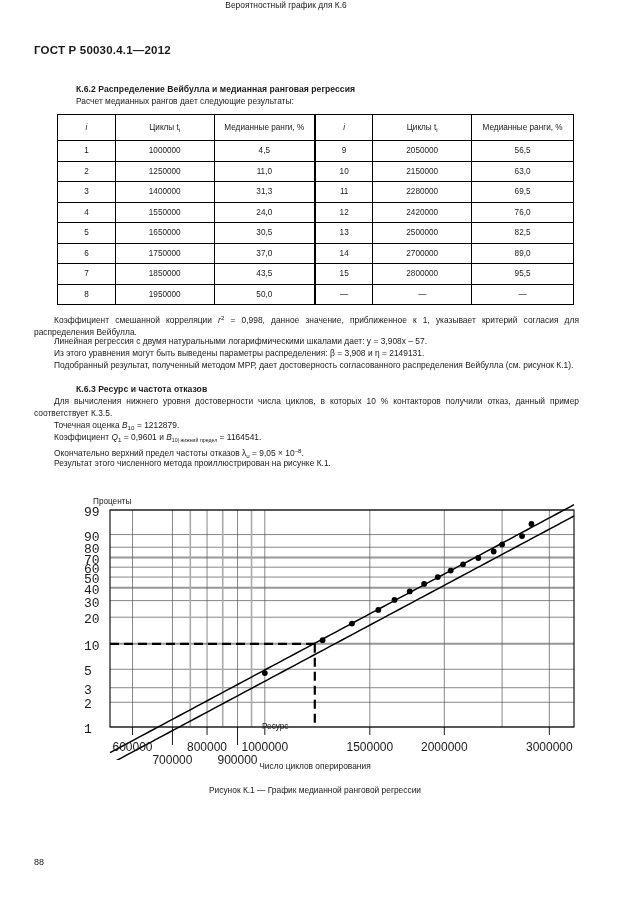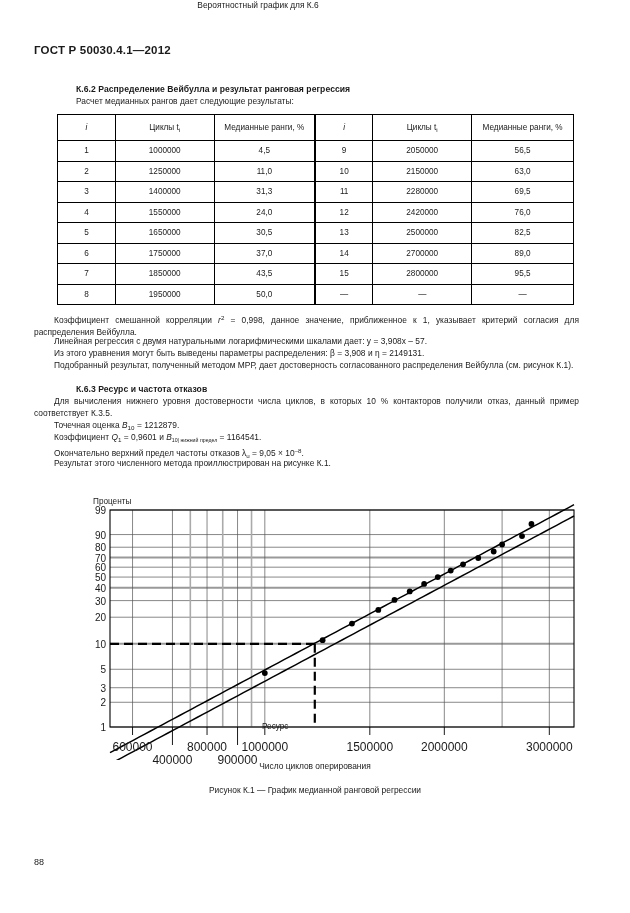--- a/index.html
+++ b/index.html
@@ -47,49 +47,49 @@
   table.data th{height:25px;}
   table.data col.c1{width:58px;}
   table.data col.c2{width:99px;}
   table.data col.c3{width:101px;}
   table.data col.c4{width:58px;}
   table.data col.c5{width:99px;}
   table.data col.c6{width:102px;}
   table.data .sep{border-left:2.4px double #000;}
   .fig-title{
     position:absolute;left:0;top:0;width:516px;text-align:center;
-    font-size:8.4px;line-height:11px;
+    font-size:8.4px;line-height:11px;padding-left:28px;
   }
   .plot-label-y{
     position:absolute;left:93px;top:497px;font-size:8.2px;
   }
   .axis-title-x{
     position:absolute;left:0;top:761px;width:630px;text-align:center;
     font-size:8.4px;
   }
   .fig-caption{
     position:absolute;left:0;top:785px;width:630px;text-align:center;
     font-size:8.4px;
   }
   .resurs-lbl{
     position:absolute;left:262px;top:722px;font-size:8.2px;
   }
-  .ylab{position:absolute;font-size:10px;text-align:right;width:22px;}
+  .ylab{position:absolute;font-size:13px;width:22px;font-family:Liberation Mono, monospace;}
   .xlab{position:absolute;font-size:12px;text-align:center;width:70px;}
 
   .page-num{position:absolute;left:34px;top:857px;font-size:9px;}
 </style>
 </head>
 <body>
 
 <div class="page">
 
   <div class="doc-header">ГОСТ Р 50030.4.1—2012</div>
 
-  <div class="sec-head" style="left:76px;top:84px;">К.6.2 Распределение Вейбулла и результат ранговая регрессия</div>
+  <div class="sec-head" style="left:76px;top:84px;">К.6.2 Распределение Вейбулла и медианная ранговая регрессия</div>
   <div class="para" style="left:76px;top:96px;width:500px;">Расчет медианных рангов дает следующие результаты:</div>
 
   <div class="tbl-wrap">
     <table class="data">
       <colgroup>
           <col class="c1">
           <col class="c2">
           <col class="c3">
           <col class="c4">
           <col class="c5">
@@ -269,21 +269,21 @@
       <line x1="172.4521294765338" x2="172.4521294765338" y1="227" y2="245" stroke="#000" stroke-width="0.9"></line>
       <line x1="207.03186366623075" x2="207.03186366623075" y1="227" y2="235" stroke="#000" stroke-width="0.9"></line>
       <line x1="237.5333508820944" x2="237.5333508820944" y1="227" y2="245" stroke="#000" stroke-width="0.9"></line>
       <line x1="264.8178609431983" x2="264.8178609431983" y1="227" y2="235" stroke="#000" stroke-width="0.9"></line>
       <line x1="369.8184558295439" x2="369.8184558295439" y1="227" y2="235" stroke="#000" stroke-width="0.9"></line>
       <line x1="444.31756350002576" x2="444.31756350002576" y1="227" y2="235" stroke="#000" stroke-width="0.9"></line>
       <line x1="549.3181583863714" x2="549.3181583863714" y1="227" y2="235" stroke="#000" stroke-width="0.9"></line>
     </svg>
 
   <div class="xlab" id="xl0" style="left: 97.5328px; top: 740px;">600000</div>
-  <div class="xlab" id="xl1" style="left: 137.452px; top: 753px;">400000</div>
+  <div class="xlab" id="xl1" style="left: 137.452px; top: 753px;">700000</div>
   <div class="xlab" id="xl2" style="left: 172.032px; top: 740px;">800000</div>
   <div class="xlab" id="xl3" style="left: 202.533px; top: 753px;">900000</div>
   <div class="xlab" id="xl4" style="left: 229.818px; top: 740px;">1000000</div>
   <div class="xlab" id="xl5" style="left: 334.818px; top: 740px;">1500000</div>
   <div class="xlab" id="xl6" style="left: 409.318px; top: 740px;">2000000</div>
   <div class="xlab" id="xl7" style="left: 514.318px; top: 740px;">3000000</div>
 
   <div class="resurs-lbl">Ресурс</div>
   <div class="axis-title-x">Число циклов оперирования</div>
   <div class="fig-caption">Рисунок К.1 — График медианной ранговой регрессии</div>

